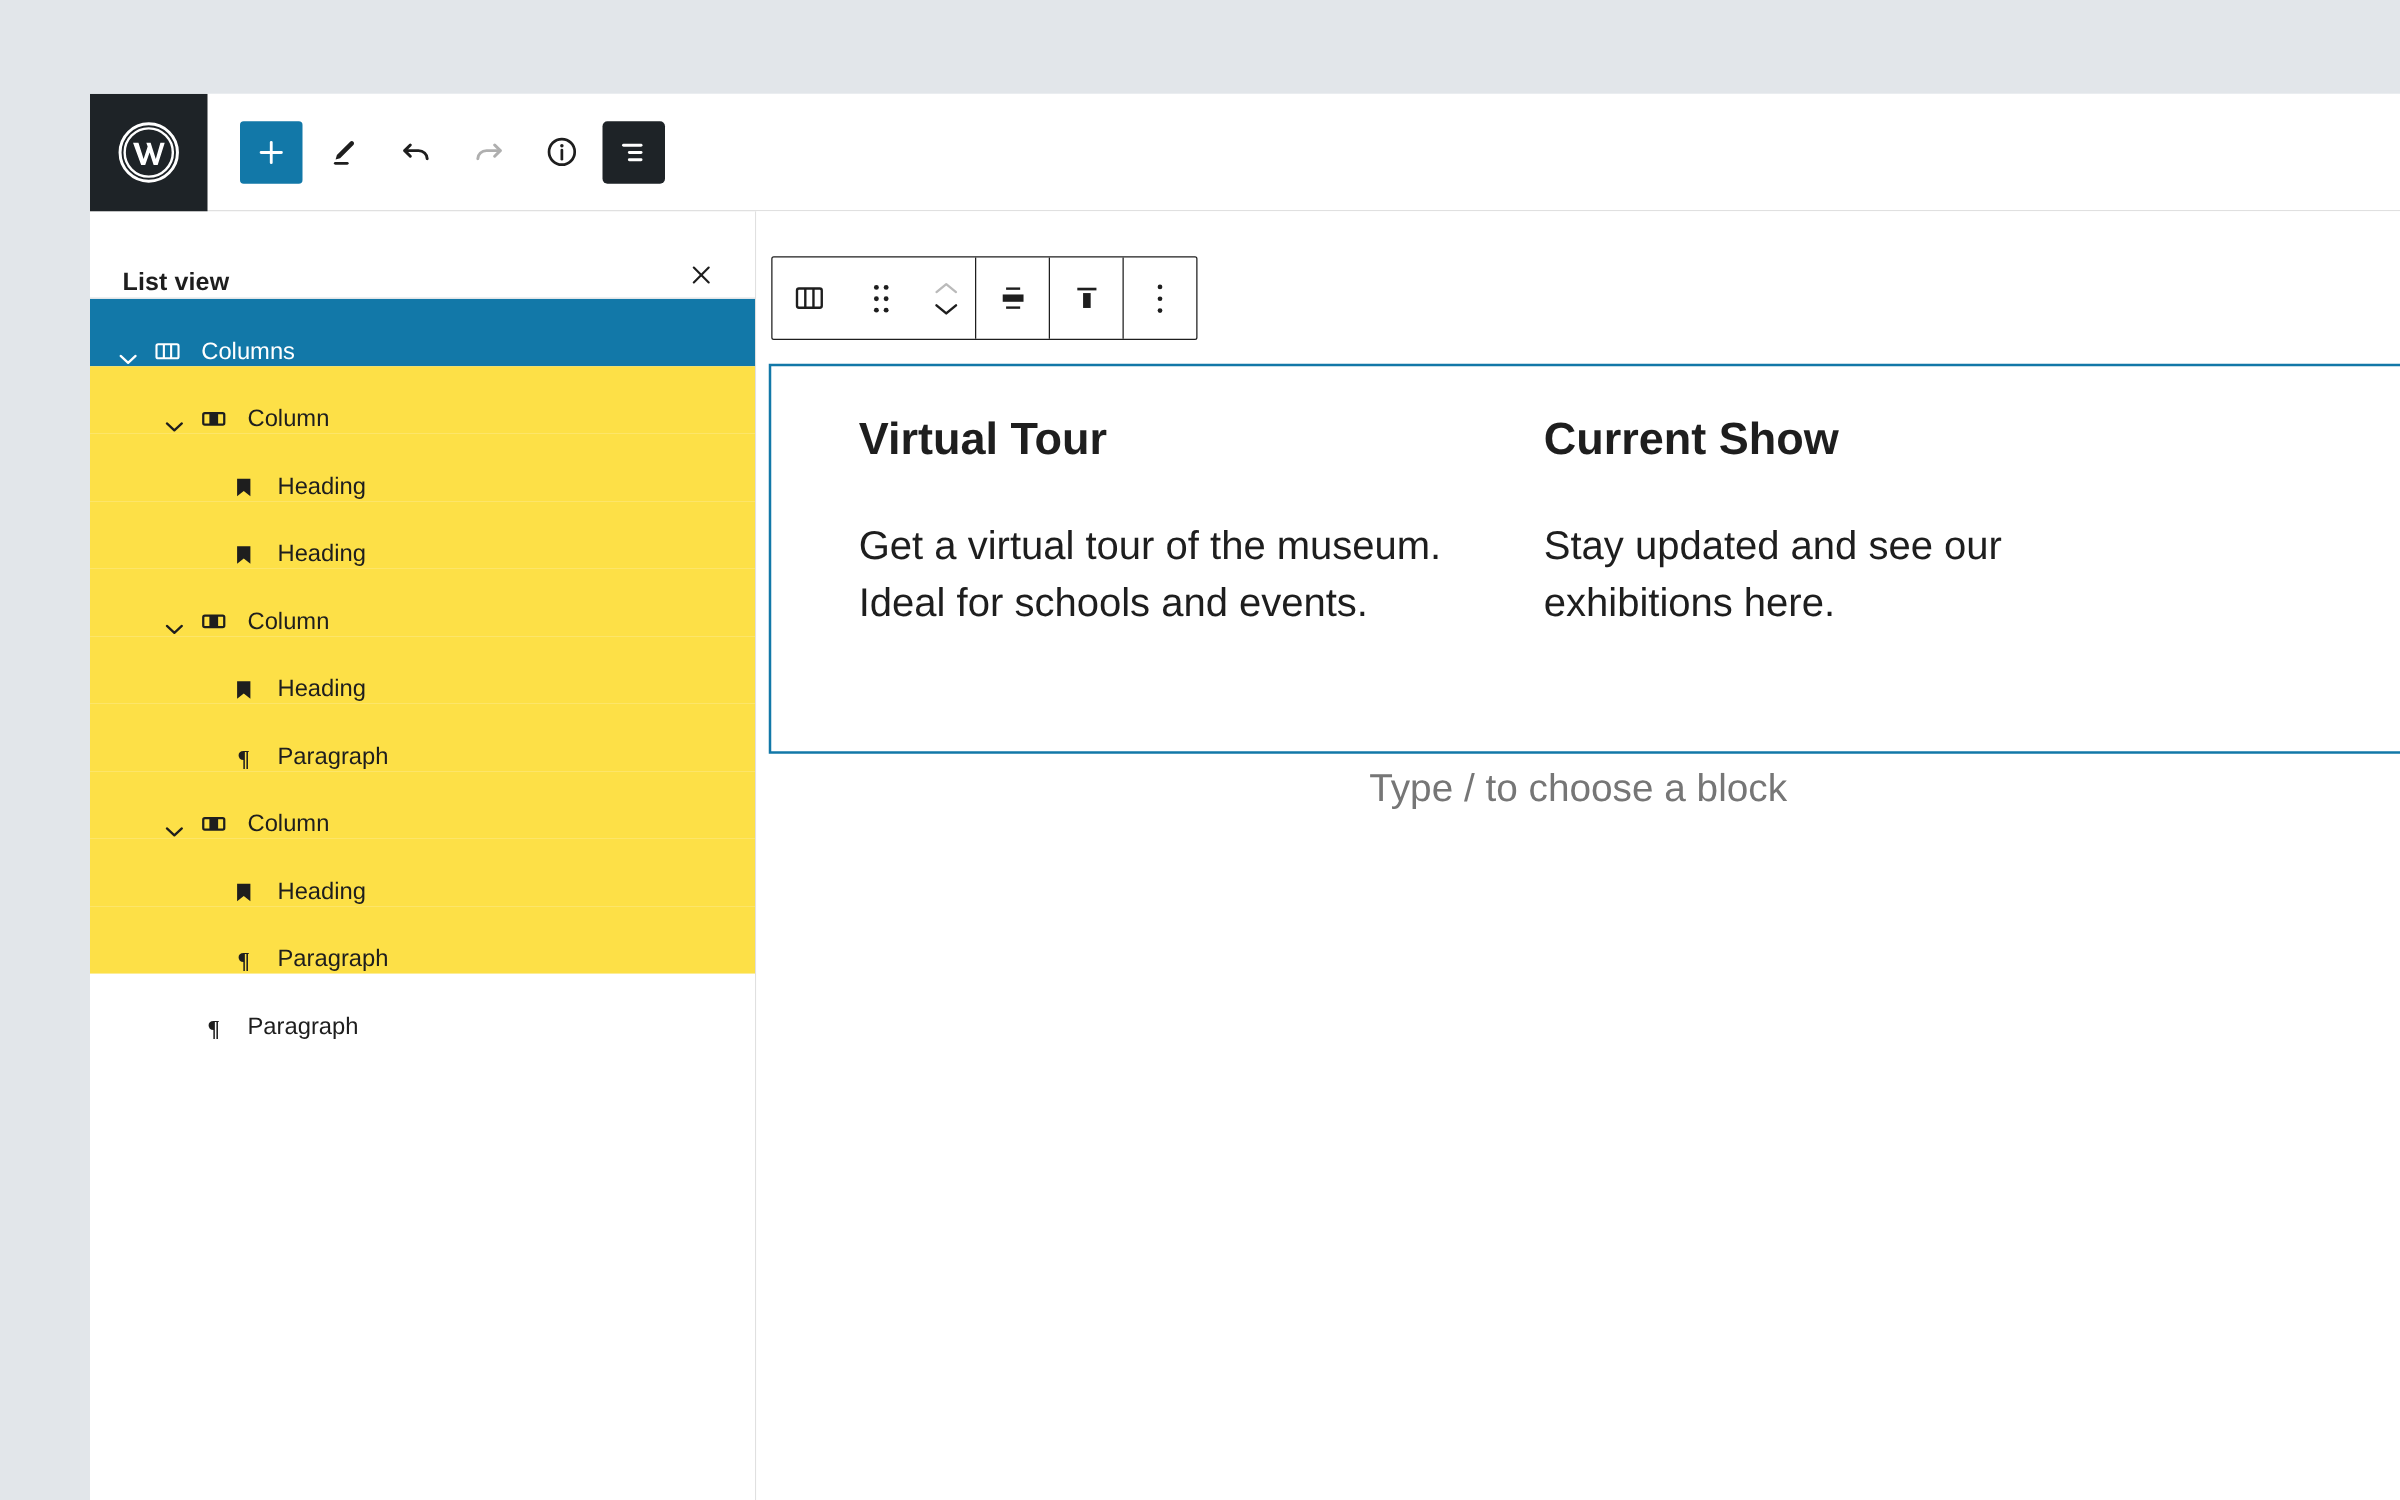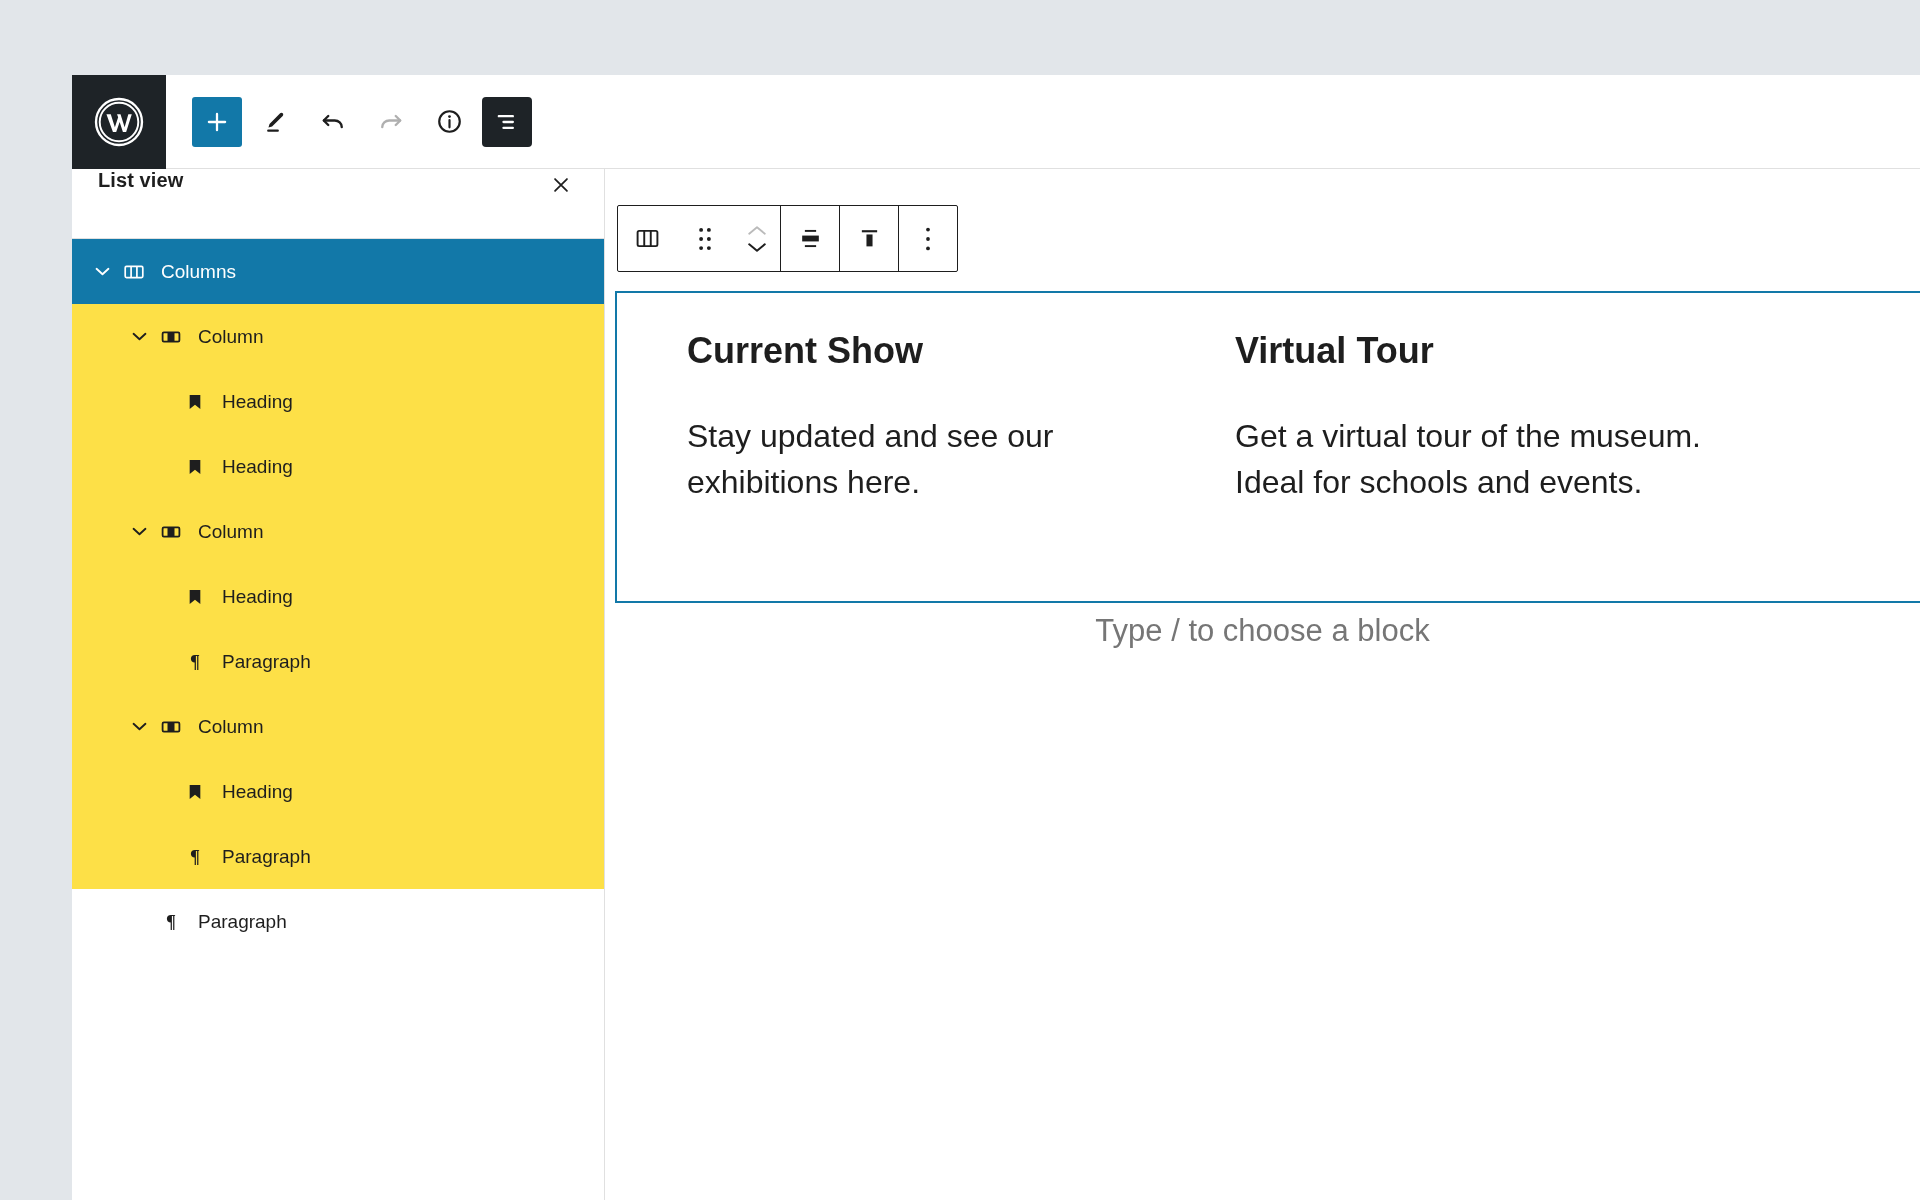--- a/index.html
+++ b/index.html
@@ -57,38 +57,38 @@
   
   .listview {
     width: 533px;
     flex: 0 0 533px;
     background: #ffffff;
     border-right: 1px solid #e0e0e0;
     display: flex; flex-direction: column;
   }
   .lv-header {
     height: 70px;
-    display: flex; align-items: flex-start; justify-content: space-between;
+    display: flex; align-items: flex-end; justify-content: space-between;
     padding: 0 26px 0 26px;
     border-bottom: 1px solid #e0e0e0;
   }
   .lv-title {
     font-size: 20px; font-weight: bold; color: #1e1e1e;
     letter-spacing: 0.1px;
   }
   .lv-close {
     width: 34px; height: 34px;
     display: flex; align-items: center; justify-content: center;
     cursor: pointer; background: none; border: none;
   }
   .lv-tree { flex: 1 1 auto; overflow: hidden; background: #ffffff; }
 
   .lv-row {
-    display: flex; align-items: center;
-    height: 65px;
+    display: flex; align-items: flex-end;
+    height: 54px;
     cursor: pointer;
     font-size: 19px;
     color: #1e1e1e;
   }
   .lv-row.selected { background: #1278a8; color: #ffffff; }
   .lv-row.nested  { background: #fde047; }
   .lv-row.plain   { background: #ffffff; }
 
   .lv-chev {
     width: 30px; flex: 0 0 30px;
@@ -453,27 +453,27 @@
                 <circle cx="3" cy="19" r="1.6" fill="#1e1e1e"></circle>
               </svg>
             </span>
           </button>
         </div>
       </div>
 
       <div class="columns-block">
         <div class="cols-inner" id="cols-inner">
             <div class="col-unit">
+              <div class="col-heading">Virtual Tour</div>
+              <div class="col-para">Get a virtual tour of the museum. Ideal for schools and events.</div>
+            </div>
+            <div class="col-unit">
               <div class="col-heading">Current Show</div>
               <div class="col-para">Stay updated and see our exhibitions here.</div>
             </div>
-            <div class="col-unit">
-              <div class="col-heading">Virtual Tour</div>
-              <div class="col-para">Get a virtual tour of the museum. Ideal for schools and events.</div>
-            </div>
           </div>
       </div>
 
       <div class="placeholder-block">Type / to choose a block</div>
 
     </div>
   </div>
 </div>
 
 </body></html>

